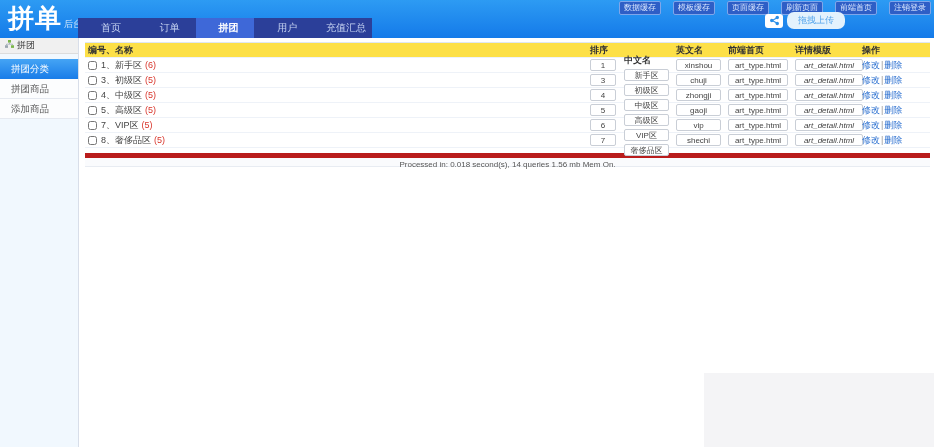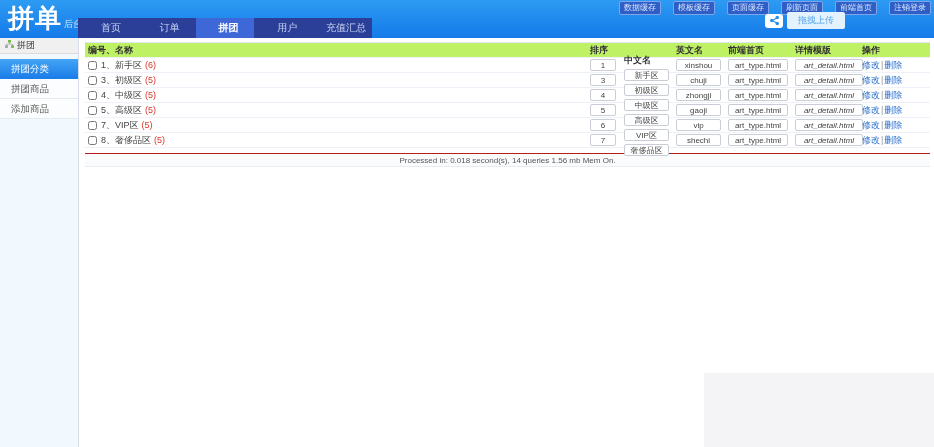--- a/index.html
+++ b/index.html
@@ -14,21 +14,21 @@
   .logo-main { font-size:26px; font-weight:bold; letter-spacing:1px; }
   .logo-sub { font-size:9px; opacity:.8; margin-left:2px; }
   .sys-buttons { position:absolute; right:3px; top:1px; display:flex; gap:12px; }
   .sys-btn { font-size:8px; line-height:1.3; padding:1px 4px; background:#2e5ec6;
     border:1px solid #7fa6ea; border-radius:2px; color:#dbe8ff; cursor:pointer;
     font-family:inherit; }
   .upload-row { position:absolute; right:89px; top:12px; display:flex; align-items:center; gap:4px; }
   .share-box { width:18px; height:14px; background:#fff; border-radius:3px;
     display:flex; align-items:center; justify-content:center; cursor:pointer; }
   .upload-btn { background:#e3f2fd; color:#56a6ec; font-size:9px; padding:2px 11px;
-    border:none; border-radius:2px; cursor:pointer; font-family:inherit; }
+    border:none; border-radius:7px; cursor:pointer; font-family:inherit; }
 
   .mainnav { position:absolute; left:78px; top:18px; width:294px; height:20px;
     background:#2b3f99; display:flex; }
   .nav-tab { flex:1; text-align:center; line-height:20px; font-size:10px;
     color:#c7d4f2; cursor:pointer;padding-left:7px; }
   .nav-tab.active { background:#3e68d8; color:#fff; font-weight:bold; }
 
   
   .sidebar { position:absolute; left:0; top:38px; width:79px; bottom:0;
     background:#f1f8fe; border-right:1px solid #d8dee9; }
@@ -37,40 +37,40 @@
   .side-items { margin-top:5px; }
   .side-item { height:20px; line-height:20px; padding-left:11px; font-size:9.5px;
     color:#555; background:#fcfdfe; border-bottom:1px solid #e5e9f0; cursor:pointer; }
   .side-item.active { background:linear-gradient(#45a4f4, #1b7ee9); color:#fff;
     border-bottom-color:#1b7ee9; }
 
   
   .content { position:absolute; left:79px; top:38px; right:0; bottom:0; background:#fff; }
   .grid { margin:4px 4px 0 6px; }
   .thead, .trow { display:flex; align-items:center; border-bottom:1px solid #eef2f8; }
-  .thead { height:16px; background:#bef264; border-top:1px solid #dfe7f2;
+  .thead { height:16px; background:#fde047; border-top:1px solid #dfe7f2;
     font-weight:bold; color:#333; font-size:9px; }
   .trow { height:15px; font-size:9px; color:#444; }
   .c-name { flex:1; display:flex; align-items:center; gap:3px; padding-left:3px; min-width:0; }
   .c-sort { width:34px; } .c-cn { width:52px;margin-top:20px; } .c-en { width:52px; }
   .c-list { width:67px; } .c-detail { width:67px; } .c-ops { width:68px; white-space:nowrap; }
   .cb { width:9px; height:9px; margin:0 1px 0 0; cursor:pointer; }
   .count { color:#d8342a; }
   .tin { height:12px; border:1px solid #c9ced6; border-radius:2px; font-size:8px;
     text-align:center; color:#444; padding:0; background:#fff; font-family:inherit; }
   .w-sort { width:26px; } .w-cn { width:45px; } .w-en { width:45px; }
   .w-list { width:60px; } .w-detail { width:68px;font-style:italic; }
   .oplink { color:#2a6fd0; text-decoration:none; cursor:pointer; }
   .opsep { color:#999; margin:0 1px; }
 
   .toolbar { display:flex; gap:5px; margin:4px 0 0 6px; }
   .tool-btn { font-size:9px; padding:2px 7px; background:linear-gradient(#fdfdfd,#ececec);
     border:1px solid #bfbfbf; border-radius:2px; color:#333; cursor:pointer;
     font-family:inherit; }
-  .status-bar { margin:5px 4px 0 6px; background:#fafbfd; border-top:1px solid #b91c1c;
+  .status-bar { margin:5px 4px 0 6px; background:#fafbfd; border-top:5px solid #b91c1c;
     border-bottom:1px solid #e8ecf2; height:14px; line-height:13px; text-align:center;
     font-size:8px; color:#555; }
   .grey-panel { position:absolute; left:625px; top:335px; right:0; bottom:0;
     background:#f4f4f6; }
 </style>
 </head>
 <body>
 
 <div class="app">
 

